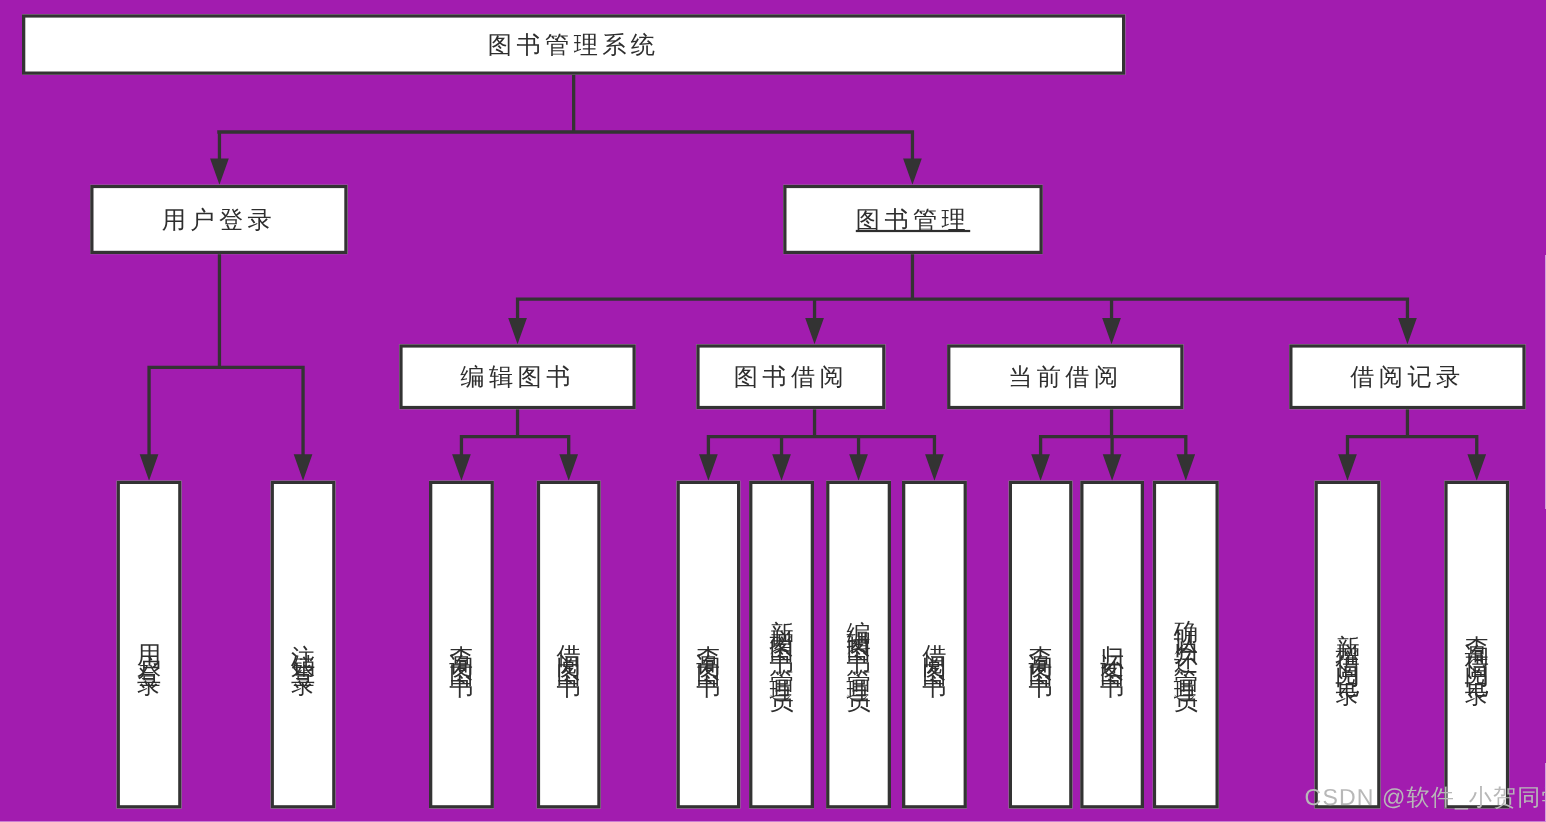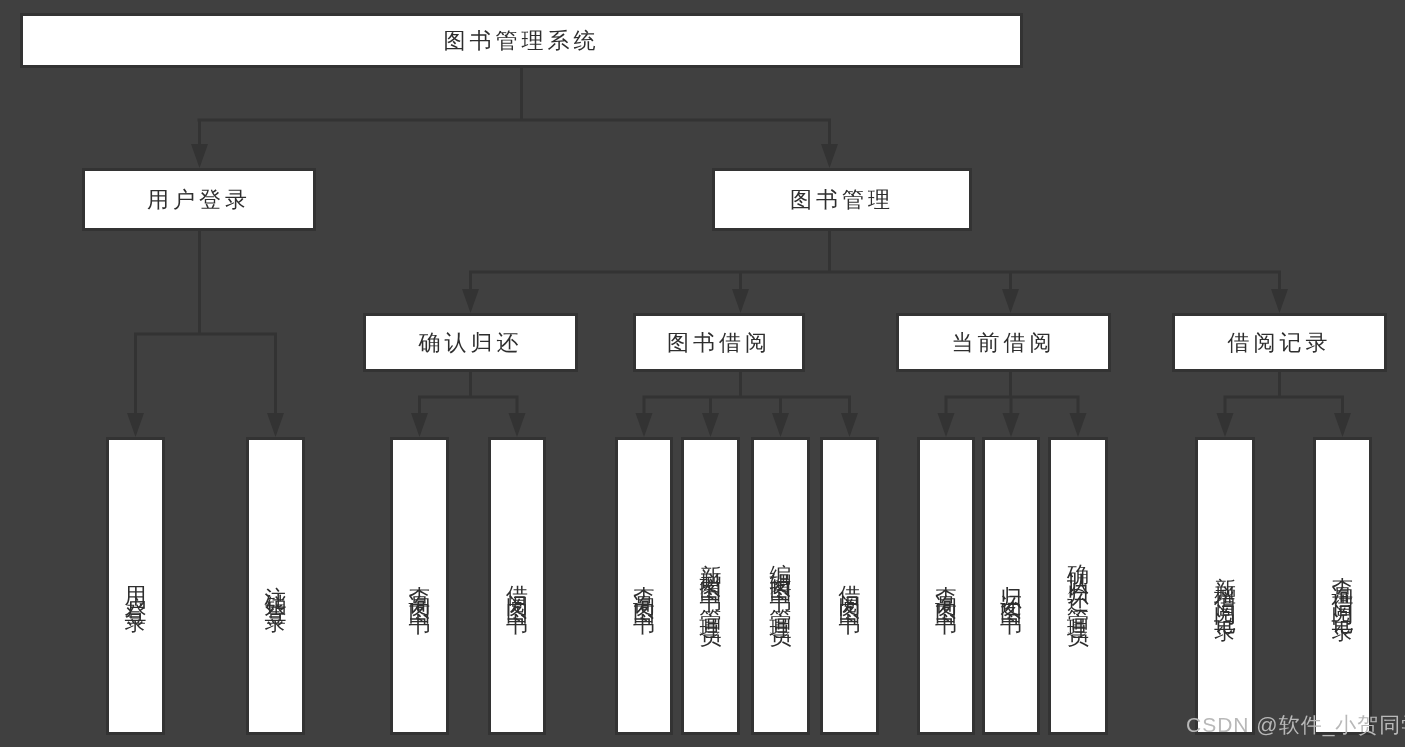--- a/index.html
+++ b/index.html
@@ -1,20 +1,20 @@
 <!DOCTYPE html>
 <html><head>
 <meta charset="utf-8">
 <style>
   html, body { margin: 0; padding: 0; background: #ffffff; }
   .canvas {
     position: relative;
     width: 1405px;
     height: 747px;
-    background: #404040;
+    background: #a21caf;
     font-family: "Liberation Sans", sans-serif;
     overflow: hidden;
   }
   svg.connectors {
     position: absolute;
     left: 0; top: 0;
     width: 1405px; height: 747px;
     z-index: 0;
   }
   .box {
@@ -91,25 +91,25 @@
              M937.5 413L954.5 413L946 437Z
              M1002.5 413L1019.5 413L1011 437Z
              M1069.5 413L1086.5 413L1078 437Z
              M1216.5 413L1233.5 413L1225 437Z
              M1334 413L1351 413L1342.5 437Z" fill="#333333" stroke="none"></path>
   </svg>
 
   <div class="box" style="left:20px; top:13px; width:1003px; height:55px;">图书管理系统</div>
 
   <div class="box" style="left:82px; top:168px; width:234px; height:63px;">用户登录</div>
-  <div class="box" style="left:712px; top:168px; width:260px; height:63px;">图书管理</div>
+  <div class="box" style="left:712px; top:168px; width:236px; height:63px;text-decoration:underline;">图书管理</div>
 
-  <div class="box" style="left:363px; top:313px; width:215px; height:59px;">确认归还</div>
+  <div class="box" style="left:363px; top:313px; width:215px; height:59px;">编辑图书</div>
   <div class="box" style="left:633px; top:313px; width:172px; height:59px;">图书借阅</div>
-  <div class="box" style="left:896px; top:313px; width:215px; height:59px;">当前借阅</div>
+  <div class="box" style="left:861px; top:313px; width:215px; height:59px;">当前借阅</div>
   <div class="box" style="left:1172px; top:313px; width:215px; height:59px;">借阅记录</div>
 
   <div class="vbox" style="left:106px; top:437px; width:59px; height:298px;">用户登录</div>
   <div class="vbox" style="left:246px; top:437px; width:59px; height:298px;">注销登录</div>
 
   <div class="vbox" style="left:390px; top:437px; width:59px; height:298px;">查询图书</div>
   <div class="vbox" style="left:488px; top:437px; width:58px; height:298px;">借阅图书</div>
 
   <div class="vbox" style="left:615px; top:437px; width:58px; height:298px;">查询图书</div>
   <div class="vbox" style="left:681px; top:437px; width:59px; height:298px;">新增图书（管理员）</div>

